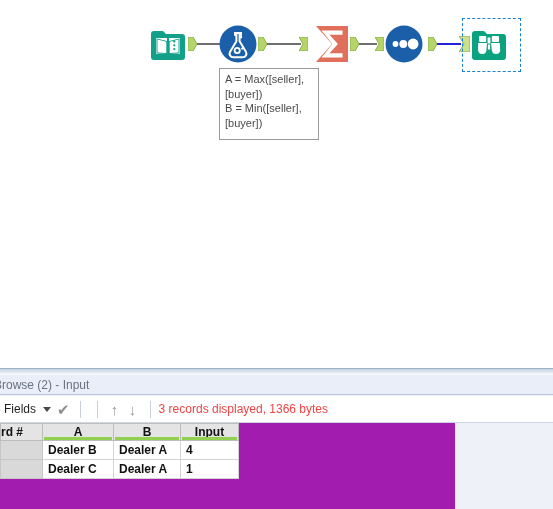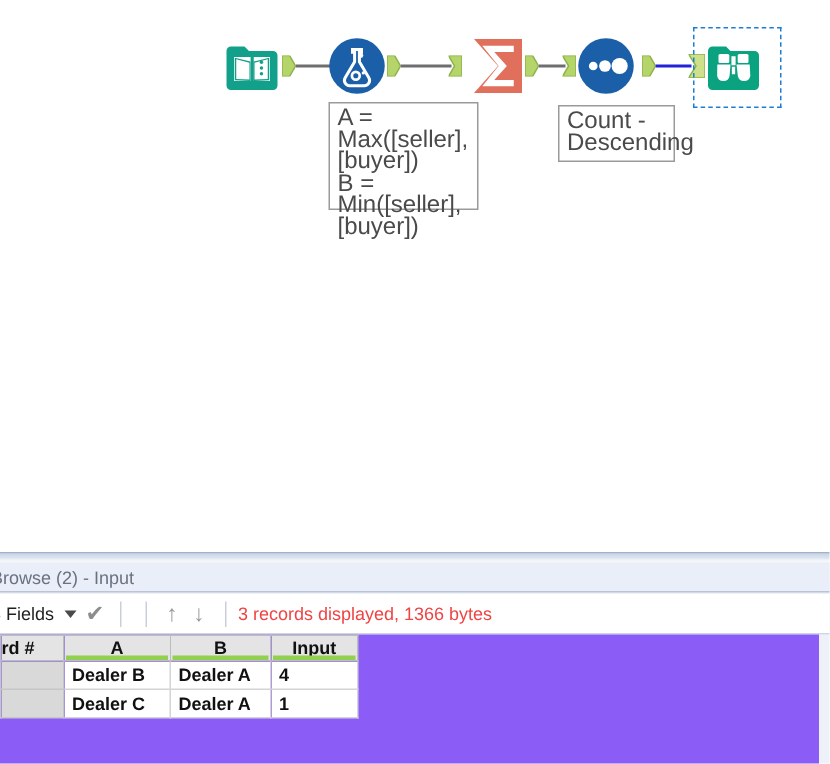--- a/index.html
+++ b/index.html
@@ -23,21 +23,21 @@
   }
 
   
   .conn-line{position:absolute;height:2px;background:#6e6e6e;}
   .conn-line.blue{background:#2323d8;height:2px;}
   .anchor{position:absolute;width:9px;height:14px;}
 
   
   .annot{
     position:absolute;background:#ffffff;border:1px solid #9a9a9a;
-    color:#4a4a4a;font-size:16px;line-height:14.5px;
+    color:#4a4a4a;font-size:11px;line-height:14.5px;
     padding:3px 4px 3px 5px;box-sizing:border-box;
     font-family:"Liberation Sans", sans-serif;
     white-space:pre-wrap;
   }
 
   
   #splitter{
     position:absolute;left:0;top:368px;width:553px;height:7px;
     background:linear-gradient(to bottom,#c8d4e4 0%,#dde5f0 45%,#eef2f8 60%,#ffffff 100%);
     border-top:1px solid #9fb2cc;
@@ -64,21 +64,21 @@
   .caret{
     width:0;height:0;border-left:4px solid transparent;border-right:4px solid transparent;
     border-top:5px solid #4a4a4a;margin:0 6px 0 2px;
   }
   .tb-sep{width:1px;height:17px;background:#c9cfda;margin:0 8px;}
   .check{color:#8d8d8d;font-size:15px;line-height:15px;margin-right:2px;}
   .arrow-up,.arrow-down{color:#9a9a9a;font-size:15px;line-height:15px;width:18px;text-align:center;}
   .tb-status{font-size:12px;color:#ef4444;}
 
   
-  #grid{position:absolute;left:0;top:48px;width:546px;height:86px;background:#8b5cf6;overflow:hidden;}
+  #grid{position:absolute;left:0;top:48px;width:455px;height:86px;background:#a21caf;overflow:hidden;}
   table.g{border-collapse:collapse;table-layout:fixed;}
   table.g th{
     background:#e4e4e4;border:1px solid #bcbcbc;border-top:1px solid #bcbcbc;
     font-size:12px;color:#111;font-weight:bold;height:16px;padding:0;
     text-align:center;position:relative;
   }
   table.g th.rec{text-align:left;padding-left:0;}
   table.g th .underline{
     position:absolute;left:1px;right:1px;bottom:0px;height:3px;background:#92d050;
   }
@@ -207,22 +207,20 @@
           <rect x="18.9" y="20.5" width="2.2" height="5" fill="#ffffff"></rect>
         </svg>
       </span>
     </div>
 
     <div class="annot" style="left:219px;top:68px;width:100px;height:72px;">A = Max([seller],
 [buyer])
 B = Min([seller],
 [buyer])</div>
 
-    <div class="annot" style="left:372px;top:70px;width:78px;height:38px;">Count -
-Descending</div>
   </div>
 
   <div id="splitter"></div>
 
   <div id="panel">
 
     <div id="panel-title">
       <span>Browse (2) - Input</span>
     </div>
 

